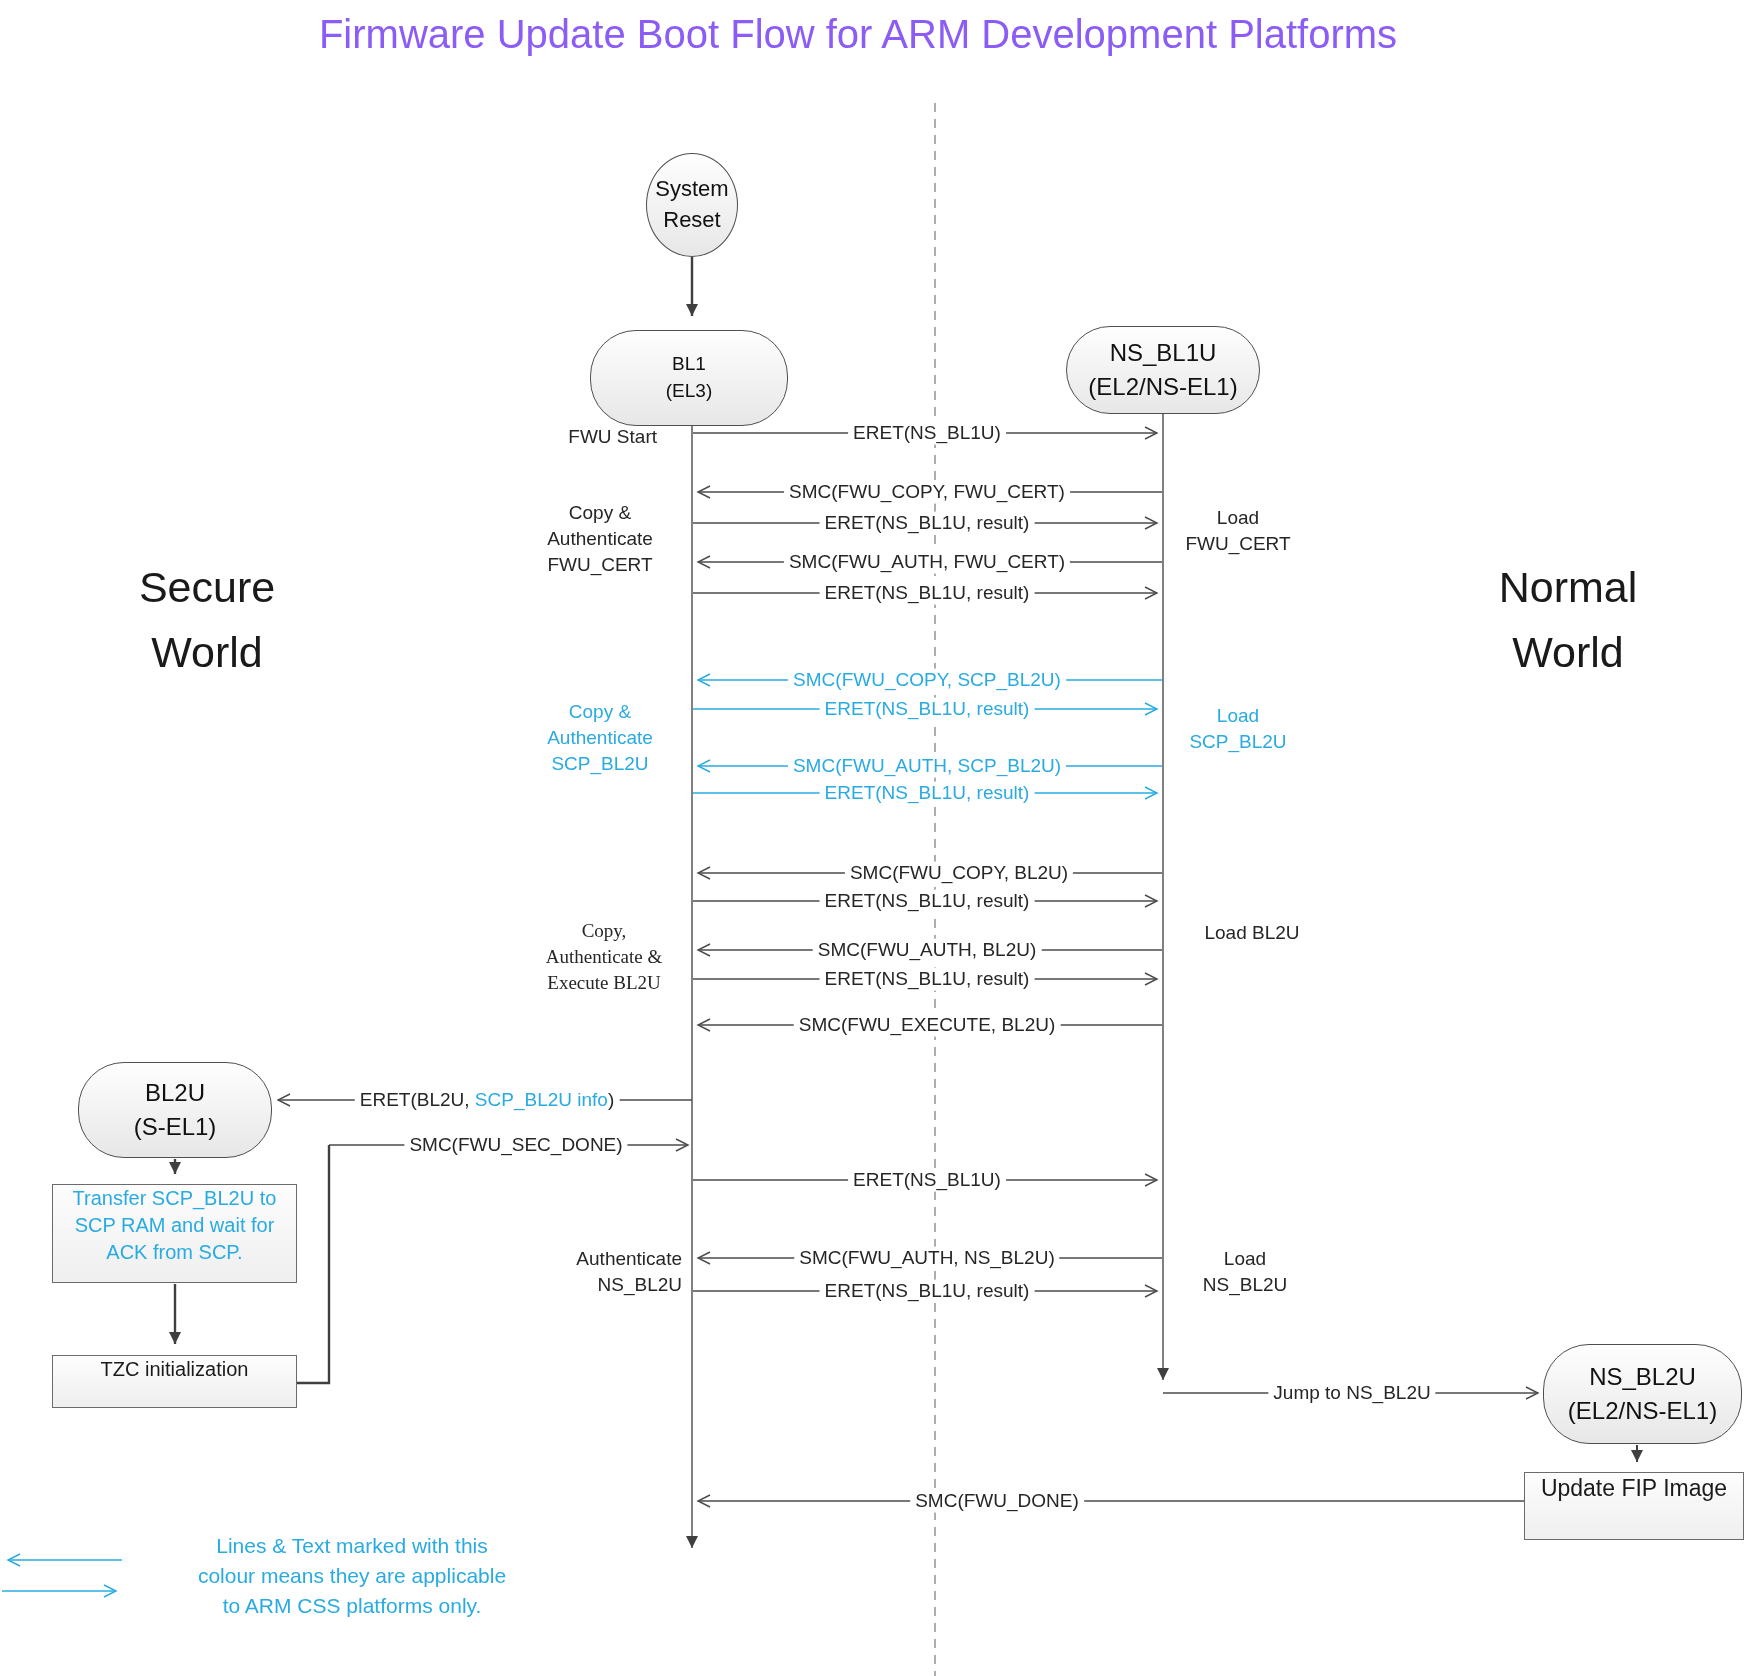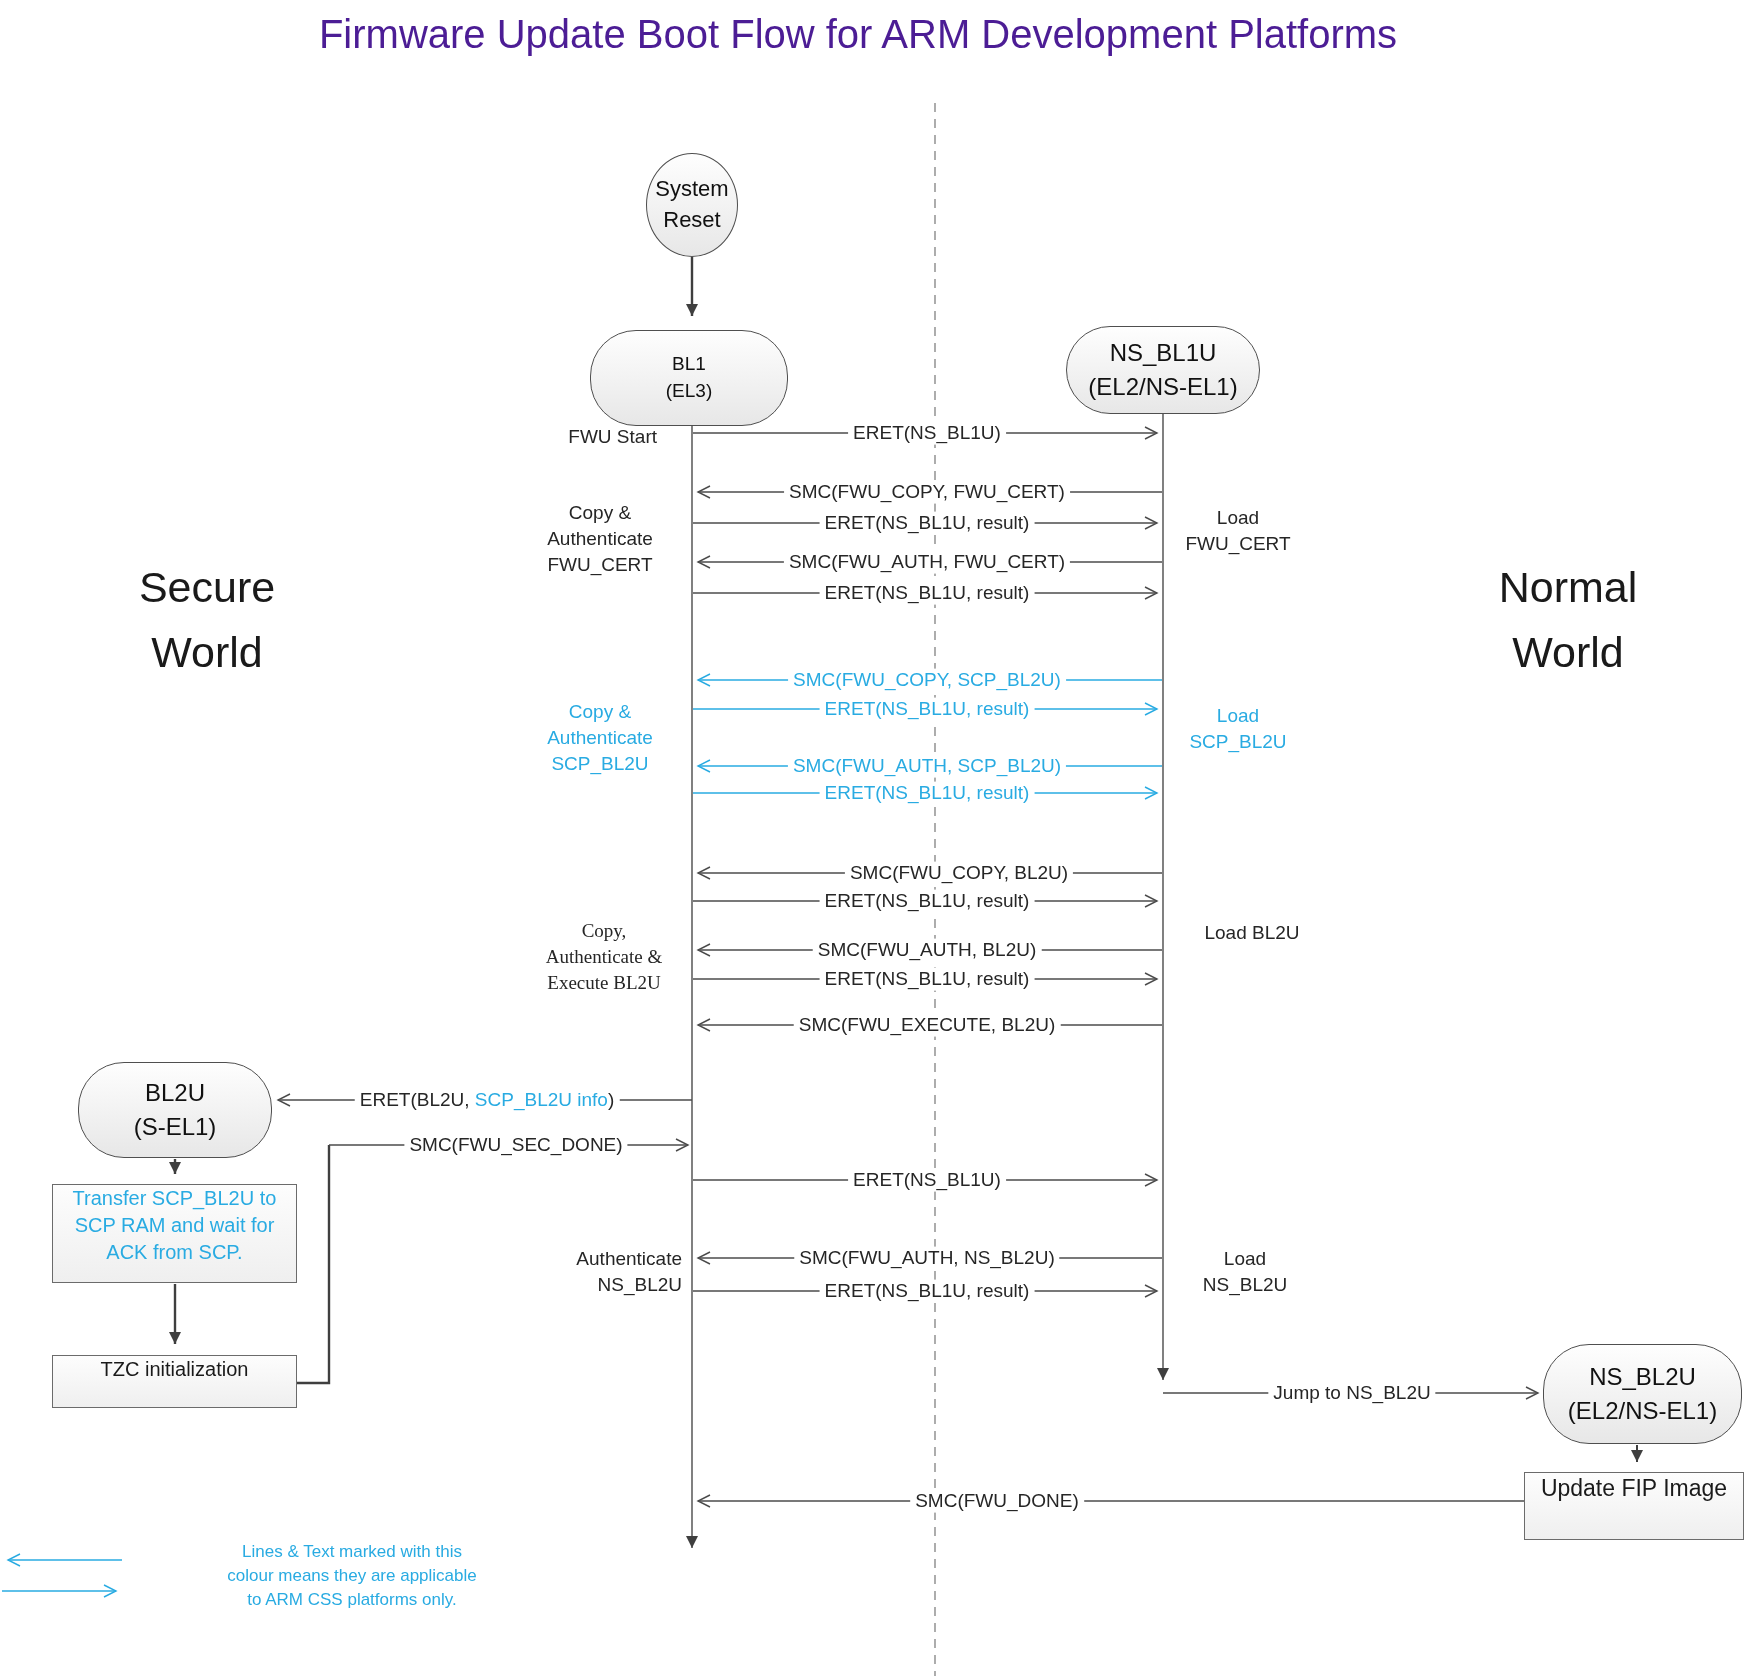--- a/index.html
+++ b/index.html
@@ -6,21 +6,21 @@
   .canvas{
     position:relative;
     width:1749px;height:1676px;
     background:#ffffff;
     font-family:"Liberation Sans", sans-serif;
     overflow:hidden;
   }
   .canvas svg{position:absolute;left:0;top:0;}
   .title{
     position:absolute;left:858px;top:12px;transform:translateX(-50%);
-    font-size:40px;color:#4c1d95;white-space:nowrap;
+    font-size:40px;color:#8b5cf6;white-space:nowrap;
   }
   .world{
     position:absolute;transform:translate(-50%,-50%);
     font-size:43px;line-height:1.5;color:#1a1a1a;
     text-align:center;white-space:pre-line;
   }
   .node{
     position:absolute;
     border:1.6px solid #4f4f4f;
     background:linear-gradient(#fefefe,#e7e7e7);
@@ -46,21 +46,21 @@
   }
   .side{
     position:absolute;transform:translate(-50%,-50%);
     font-size:19px;color:#262626;text-align:center;
     white-space:pre-line;line-height:1.38;
   }
   .side.ralign{transform:translate(-100%,-50%);text-align:right;}
   .blue{color:#29ABE2;}
   .legend-text{
     position:absolute;transform:translate(-50%,-50%);
-    font-size:17px;text-align:center;white-space:pre-line;line-height:1.42;
+    font-size:21px;text-align:center;white-space:pre-line;line-height:1.42;
   }
 </style>
 </head>
 <body>
 
 <div class="canvas">
 
   <svg width="1749" height="1676" viewBox="0 0 1749 1676">
     <defs>
       <marker id="chev" markerUnits="userSpaceOnUse" markerWidth="18" markerHeight="18" viewBox="0 0 18 18" refX="15" refY="9" orient="auto">

